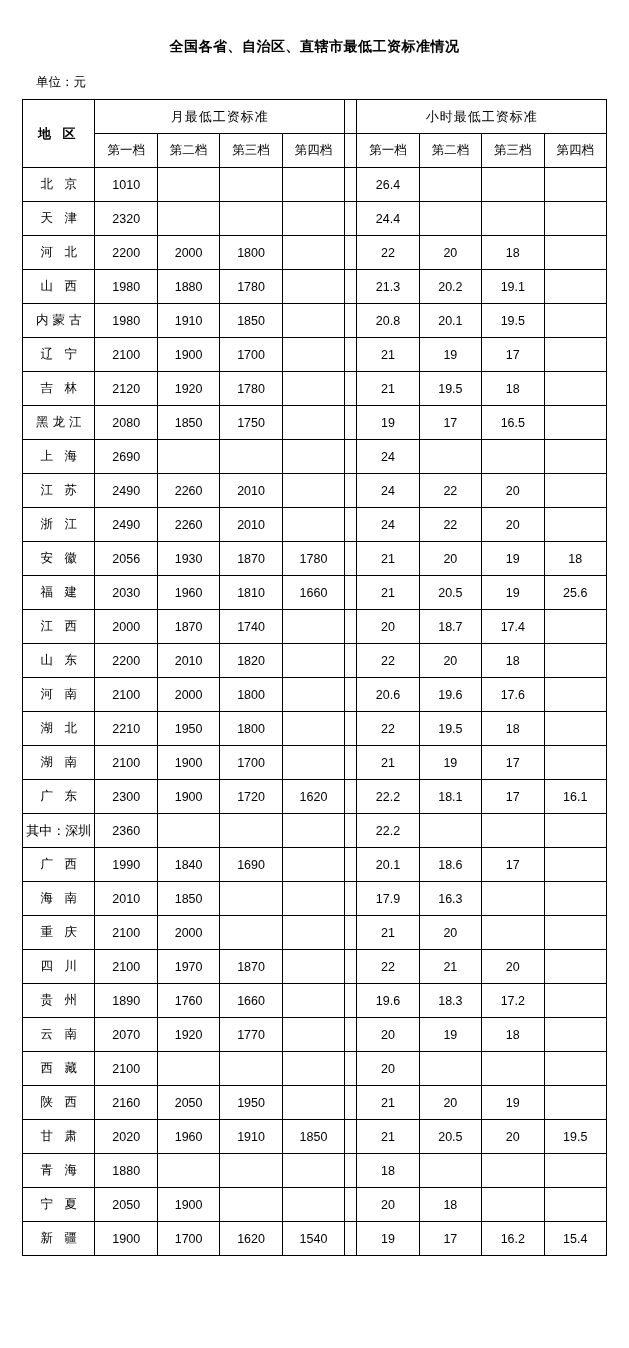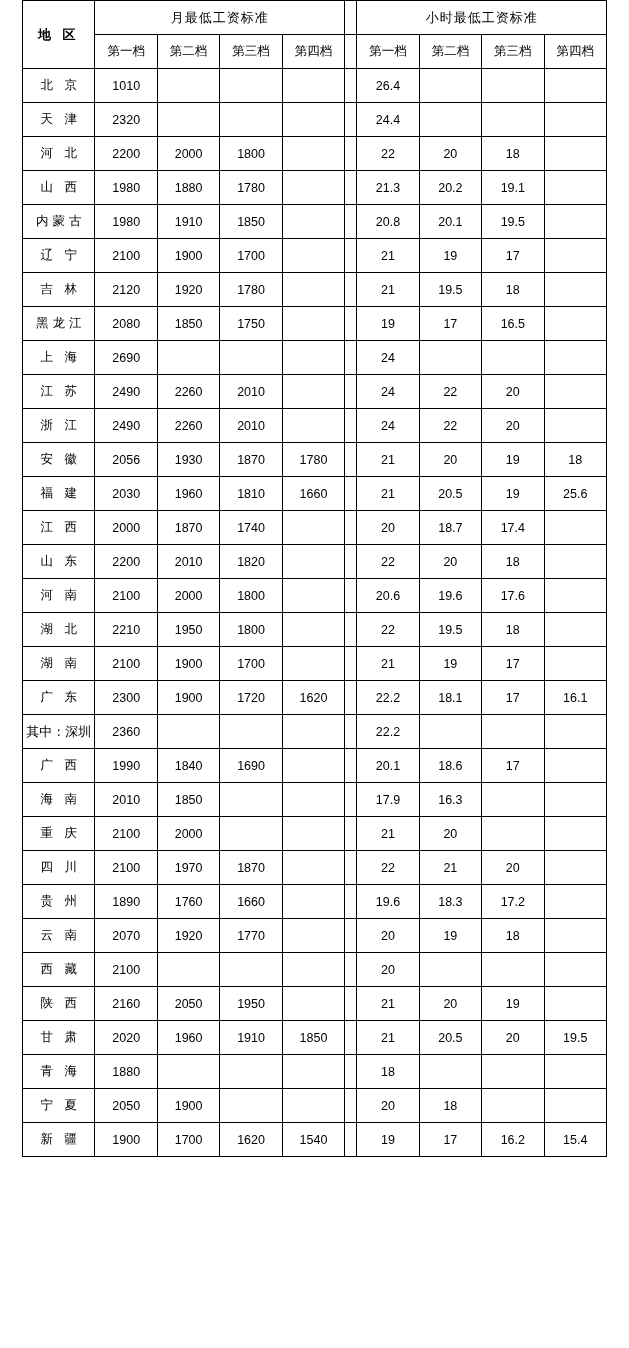--- a/index.html
+++ b/index.html
@@ -100,21 +100,23 @@
     text-align: center;
     font-size: 12.5px;
     margin-top: 14px;
   }
 </style>
 </head>
 <body>
 
 <div class="page">
 
-
+  <div class="doc-title">全国各省、自治区、直辖市最低工资标准情况</div>
+
+  <div class="unit-line">单位：元</div>
 
   <table class="wage">
     <colgroup>
       <col style="width:72px">
       <col style="width:62px">
       <col style="width:62px">
       <col style="width:62px">
       <col style="width:62px">
       <col style="width:12px">
       <col style="width:62px">

